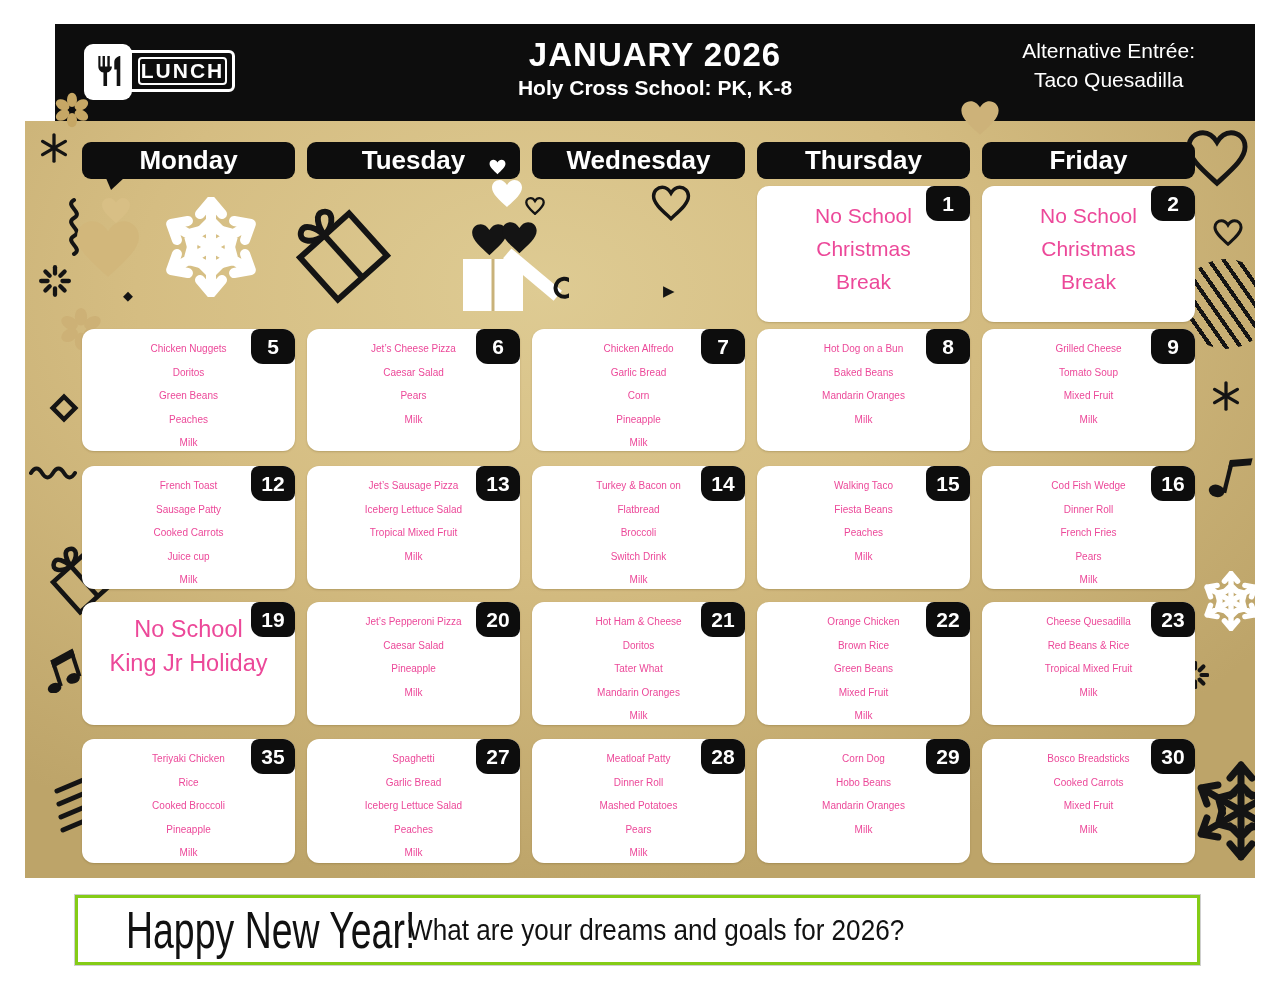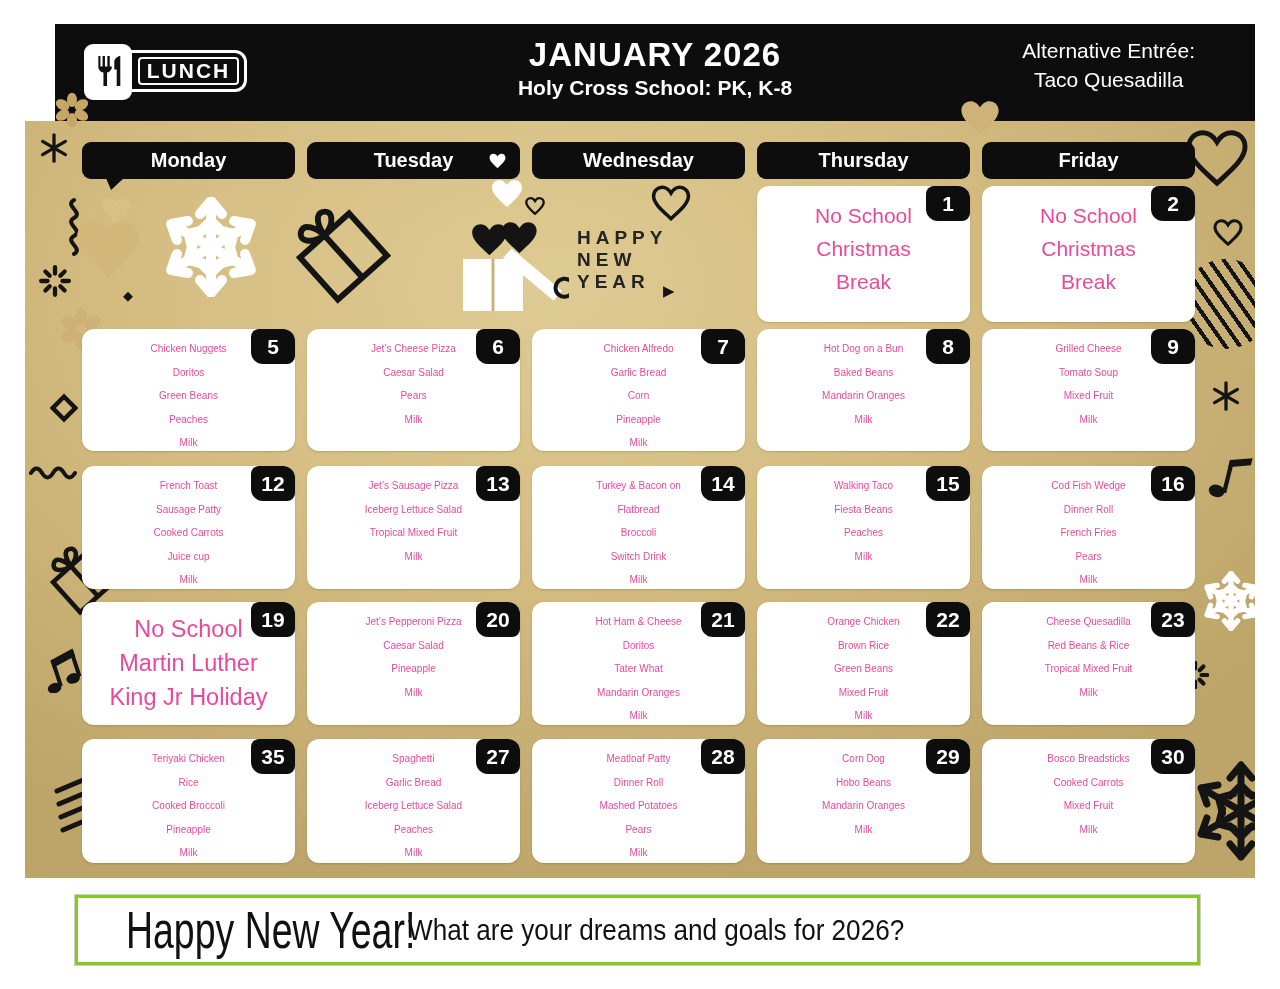--- a/index.html
+++ b/index.html
@@ -1,42 +1,42 @@
 <!DOCTYPE html>
 <html><head>
 <meta charset="utf-8">
 <style>
   * { margin:0; padding:0; box-sizing:border-box; }
   html,body { width:1280px; height:989px; background:#ffffff; font-family:"Liberation Sans", sans-serif; overflow:hidden; }
   #page { position:relative; width:1280px; height:989px; background:#fff; }
 
   
   #top-band { position:absolute; left:55px; top:24px; width:1200px; height:97px; background:#0d0d0d; color:#fff; }
-  #logo { position:absolute; left:30px; top:26px; width:162px; height:42px; border:3px solid #fff; border-radius:12px; }
+  #logo { position:absolute; left:30px; top:26px; width:150px; height:42px; border:3px solid #fff; border-radius:6px; }
   #logo-fork-tile { position:absolute; left:-4px; top:-9px; width:48px; height:56px; background:#fff; border-radius:9px; display:flex; align-items:center; justify-content:center; }
   #logo-text-box { position:absolute; left:50px; top:4px; right:5px; bottom:4px; border:2px solid #fff; border-radius:4px; display:flex; align-items:center; justify-content:center; font-size:21px; font-weight:bold; letter-spacing:2px; color:#fff; }
   #title-block { position:absolute; left:0; right:0; top:12px; text-align:center; }
   #main-title { font-size:33px; font-weight:800; letter-spacing:1px; }
   #sub-title { font-size:21px; font-weight:600; margin-top:2px; }
   #alt-block { position:absolute; right:60px; top:12px; text-align:center; font-size:21px; line-height:29px; }
 
   
   #gold-panel { position:absolute; left:25px; top:121px; width:1230px; height:757px; overflow:hidden;
     background:radial-gradient(ellipse 900px 600px at 42% 22%, #decb93 0%, #d5bd82 45%, #bda469 100%); }
 
   .row { position:absolute; left:57px; width:1113px; display:flex; gap:12px; z-index:2; }
   .row > * { flex:1 1 0; min-width:0; }
   #row-pills { top:21px; height:37px; }
   #row-week-0 { top:65px; height:136px; }
   #row-week-1 { top:208px; height:122px; }
   #row-week-2 { top:345px; height:123px; }
   #row-week-3 { top:481px; height:123px; }
   #row-week-4 { top:618px; height:124px; }
 
-  .pill { position:relative; background:#0d0d0d; border-radius:9px; color:#fff; display:flex; align-items:center; justify-content:center; font-size:20px; font-weight:bold; }
+  .pill { position:relative; background:#0d0d0d; border-radius:9px; color:#fff; display:flex; align-items:center; justify-content:center; font-size:26px; font-weight:bold; }
   .pill-tail { position:absolute; left:22px; bottom:-11px; width:0; height:0; border-left:9px solid transparent; border-right:9px solid transparent; border-top:12px solid #0d0d0d; transform:skewX(-18deg); }
   .pill-heart { position:absolute; right:14px; top:9px; color:#fff; }
 
   .cell { position:relative; background:#fff; border-radius:12px; text-align:center; box-shadow:0 1px 2px rgba(90,70,20,.25); }
   .cell .badge { position:absolute; top:0; right:0; width:44px; height:35px; background:#0d0d0d; color:#fff; border-radius:8px 12px 8px 12px; display:flex; align-items:center; justify-content:center; font-size:21px; font-weight:bold; z-index:3; }
   .cell .lines { position:relative; z-index:1; padding:8px 6px 0 6px; color:#ec4899; }
   .cell.menu .lines { font-size:10px; line-height:23.5px; }
   .cell.holiday .lines { font-size:21px; line-height:33px; padding-top:13px; }
   .cell.holiday-large .lines { font-size:23.5px; line-height:34px; padding-top:10px; }
   .cell .line { display:block; white-space:nowrap; overflow:hidden; }
@@ -230,25 +230,20 @@
     </div>
     <svg class="deco" style="left:466px; top:58px" width="32" height="29" viewBox="0 0 32 29">
         <use href="#sym-heart" fill="#ffffff"></use>
       </svg>
     <svg class="deco" style="left:500px; top:76px" width="20" height="18" viewBox="0 0 34 31">
         <use href="#sym-heart" transform="translate(1 1)" fill="none" stroke="#141414" stroke-width="4"></use>
       </svg>
     <svg class="deco" style="left:626px; top:64px" width="40" height="36" viewBox="0 0 34 31">
         <use href="#sym-heart" transform="translate(1 1)" fill="none" stroke="#141414" stroke-width="3"></use>
       </svg>
-    <div id="hny-text" class="deco" style="left:552px; top:106px">
-        <div>HAPPY</div>
-        <div>NEW</div>
-        <div>YEAR</div>
-      </div>
     <span class="deco tri" style="left:638px; top:162px">▶</span>
 
     <div class="row" id="row-pills">
         <div class="pill">
           <span>Monday</span>
           <span class="pill-tail"></span>
         </div>
         <div class="pill">
           <span>Tuesday</span>
           <span class="pill-heart"><svg width="17" height="16" viewBox="0 0 32 29">
@@ -383,21 +378,20 @@
             <span class="line">Pears</span>
             <span class="line">Milk</span>
           </div>
         </div>
       </div>
     <div class="row" id="row-week-3">
         <div class="cell holiday-large">
           <div class="badge">19</div>
           <div class="lines">
             <span class="line">No School</span>
-            <span class="line">Martin Luther</span>
             <span class="line">King Jr Holiday</span>
           </div>
         </div>
         <div class="cell menu">
           <div class="badge">20</div>
           <div class="lines">
             <span class="line">Jet’s Pepperoni Pizza</span>
             <span class="line">Caesar Salad</span>
             <span class="line">Pineapple</span>
             <span class="line">Milk</span>

